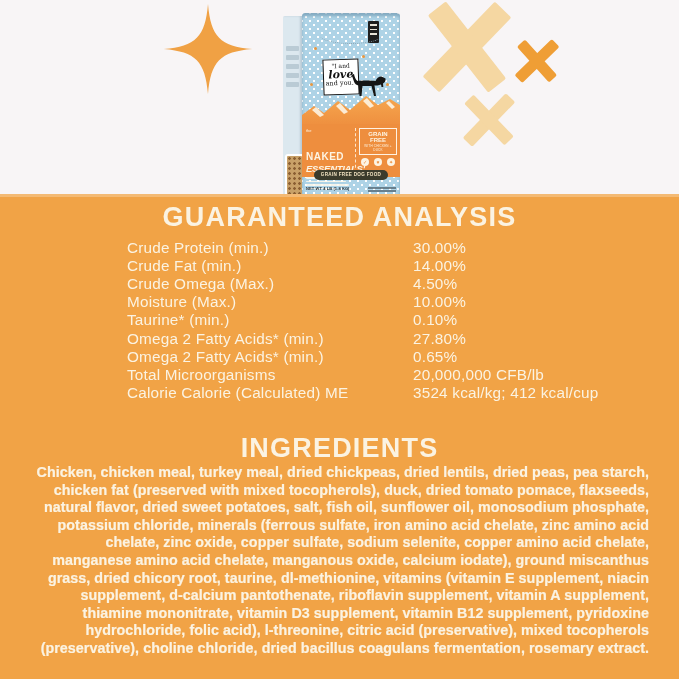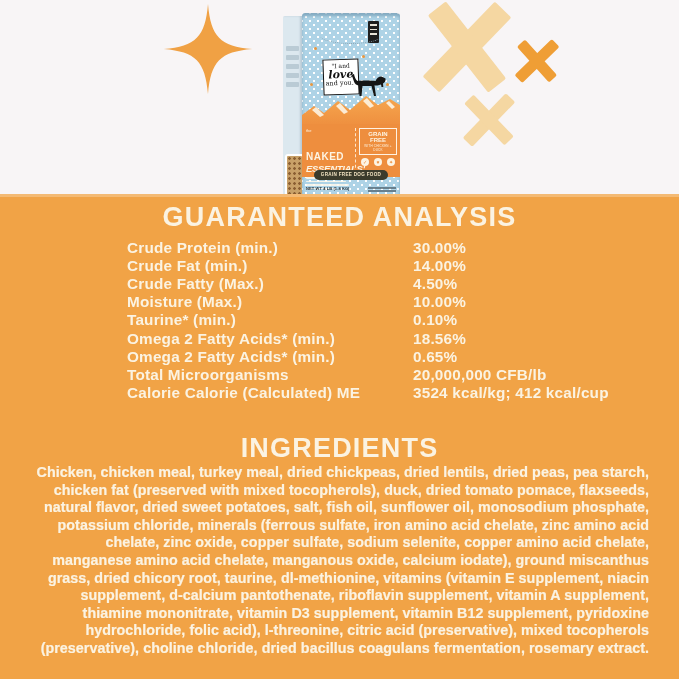--- a/index.html
+++ b/index.html
@@ -54,21 +54,21 @@
   .netwt{position:absolute;left:4px;top:173px;width:60px;color:#27323a;font-size:4px;font-weight:700;letter-spacing:.1px;}
   .bottom-bars{position:absolute;right:4px;top:174px;width:28px;}
   .bottom-bars div{height:1.5px;background:#4a5d68;opacity:.7;margin-bottom:1.5px;}
 
   
   .info{position:absolute;left:0;top:194px;width:679px;height:485px;background:#F1A346;color:#FBF3E2;}
   .info::before{content:"";position:absolute;left:0;top:0;width:100%;height:3px;background:rgba(255,255,255,.25);}
   .section-title{position:absolute;left:0;width:679px;text-align:center;font-size:27px;font-weight:700;letter-spacing:1.2px;}
   .ga-title{top:8px;}
   .ga-table{position:absolute;left:127px;top:45px;width:500px;}
-  .ga-row{display:flex;height:18.1px;align-items:center;font-size:15.3px;font-weight:700;letter-spacing:.2px;}
+  .ga-row{display:flex;height:18.1px;align-items:center;font-size:15.3px;font-weight:400;letter-spacing:.2px;}
   .ga-label{width:286px;}
   .ga-value{flex:1;}
   .ing-title{top:239px;}
   .ing-text{position:absolute;left:30px;top:270px;width:619px;text-align:right;
     font-size:14.3px;line-height:17.6px;font-weight:700;letter-spacing:.05px;
     -webkit-text-stroke:.2px #FBF3E2;}
 </style>
 </head>
 <body>
 
@@ -192,34 +192,34 @@
     <div class="ga-table">
       <div class="ga-row">
         <span class="ga-label">Crude Protein (min.)</span>
         <span class="ga-value">30.00%</span>
       </div>
       <div class="ga-row">
         <span class="ga-label">Crude Fat (min.)</span>
         <span class="ga-value">14.00%</span>
       </div>
       <div class="ga-row">
-        <span class="ga-label">Crude Fatty (Max.)</span>
+        <span class="ga-label">Crude Omega (Max.)</span>
         <span class="ga-value">4.50%</span>
       </div>
       <div class="ga-row">
         <span class="ga-label">Moisture (Max.)</span>
         <span class="ga-value">10.00%</span>
       </div>
       <div class="ga-row">
         <span class="ga-label">Taurine* (min.)</span>
         <span class="ga-value">0.10%</span>
       </div>
       <div class="ga-row">
         <span class="ga-label">Omega 2 Fatty Acids* (min.)</span>
-        <span class="ga-value">18.56%</span>
+        <span class="ga-value">27.80%</span>
       </div>
       <div class="ga-row">
         <span class="ga-label">Omega 2 Fatty Acids* (min.)</span>
         <span class="ga-value">0.65%</span>
       </div>
       <div class="ga-row">
         <span class="ga-label">Total Microorganisms</span>
         <span class="ga-value">20,000,000 CFB/lb</span>
       </div>
       <div class="ga-row">

